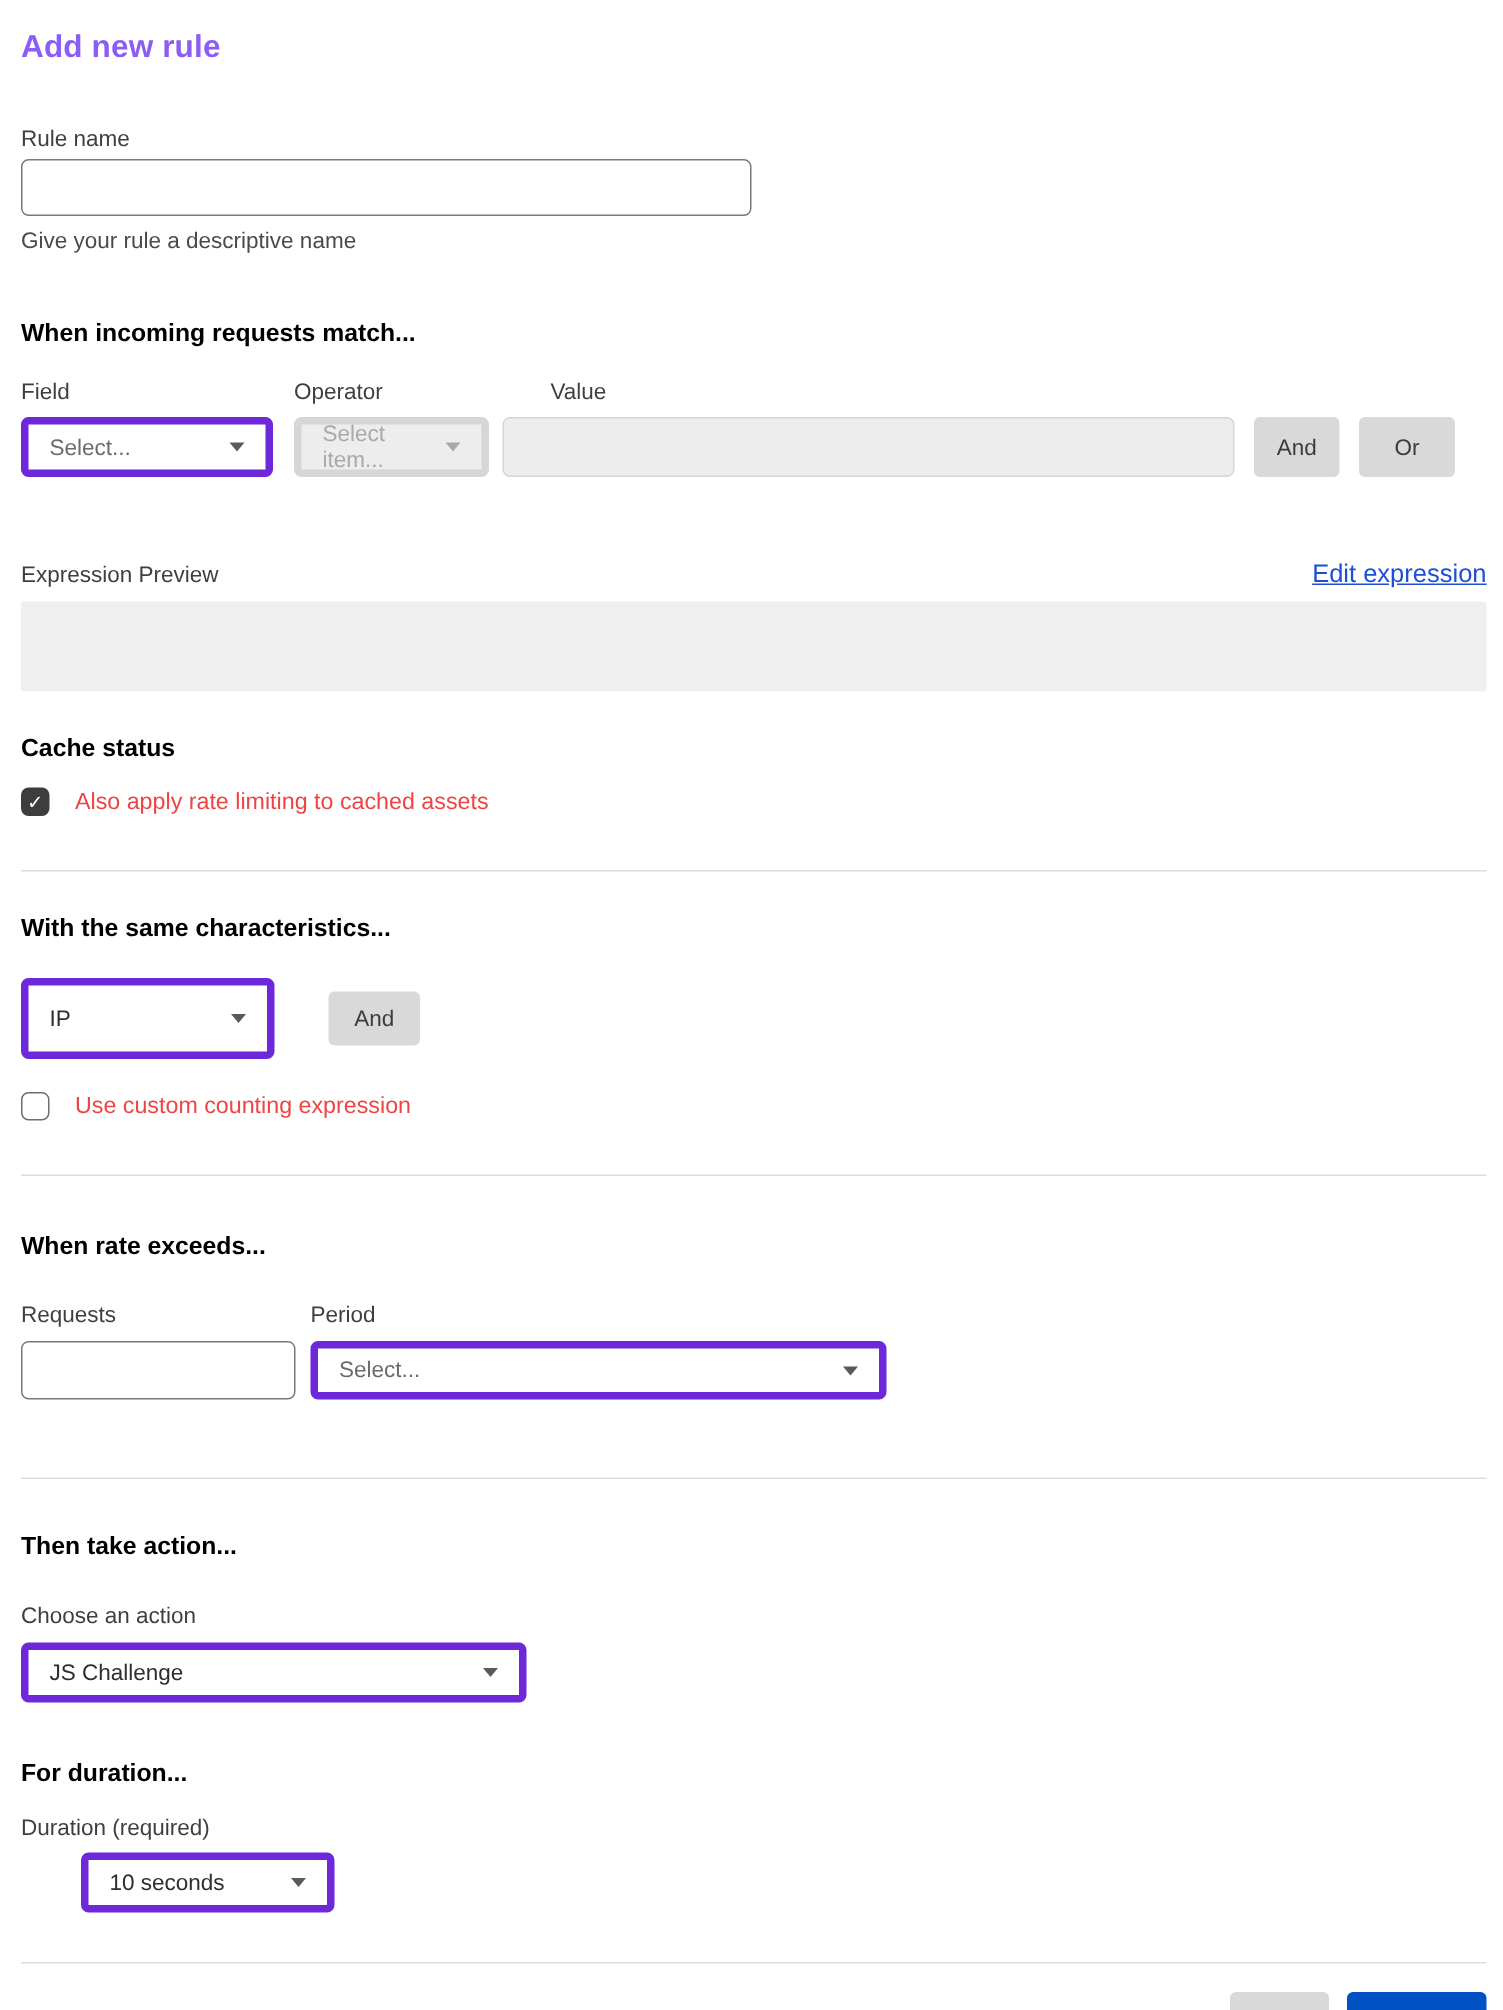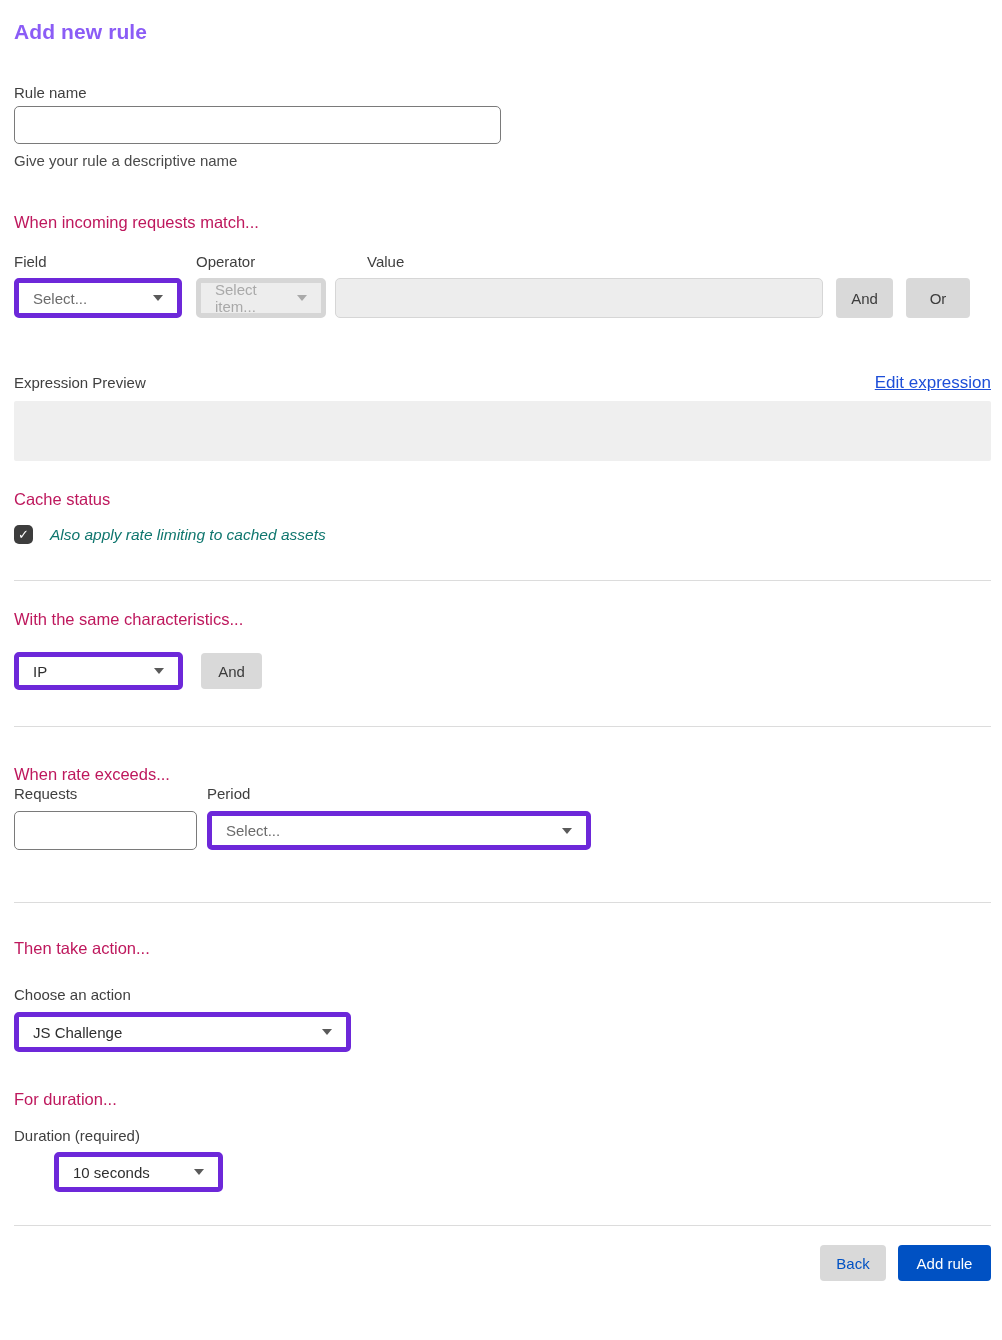--- a/index.html
+++ b/index.html
@@ -6,21 +6,21 @@
   html, body { background: #ffffff; }
   body {
     width: 1002px; height: 1340px;
     font-family: "Liberation Sans", "DejaVu Sans", sans-serif;
     color: #2e2e2e;
     overflow: hidden;
   }
   .page { padding: 18px 11px 0 14px; width: 1002px; }
 
   h1 { font-size: 21px; font-weight: 700; color: #8b5cf6; line-height: 28px; letter-spacing: 0.1px; }
-  h2 { font-size: 16.5px; font-weight: 400; color: #be185d; line-height: 22px; }
+  h2 { font-size: 16.5px; font-weight: 700; color: #000000; line-height: 22px; }
 
   .label { font-size: 15px; color: #3f3f3f; line-height: 18px; }
   .helper { font-size: 15px; color: #4a4a4a; line-height: 18px; }
 
   .text-input {
     display: block; height: 38px; border: 1px solid #7a7a7a; border-radius: 5px;
     background: #fff; font-size: 15px; color: #2e2e2e; padding: 0 12px; width: 100%;
     font-family: inherit;
   }
   .text-input:disabled, .text-input.disabled {
@@ -56,21 +56,21 @@
 
   .divider { border: none; border-top: 1px solid #dcdcdc; height: 0; }
 
   .checkbox-row { display: flex; align-items: center; }
   .checkbox {
     width: 19px; height: 19px; border-radius: 5px; flex: 0 0 auto; cursor: pointer;
     display: flex; align-items: center; justify-content: center;
   }
   .checkbox.checked { background: #3d3d3d; color: #fff; font-size: 13px; font-weight: 700; }
   .checkbox.unchecked { background: #fff; border: 1px solid #6e6e6e; }
-  .checkbox-row .label { margin-left: 17px; font-size: 15.5px; color: #0f766e; font-style: italic; }
+  .checkbox-row .label { margin-left: 17px; font-size: 15.5px; color: #ef4444; }
 
   .link { color: #1d4ed8; text-decoration: underline; font-size: 17px; cursor: pointer; }
 
   
   .rule-name-label { margin-top: 38px; }
   .rule-name-input { margin-top: 4px; width: 487px; }
   .rule-name-helper { margin-top: 8px; }
 
   .match-heading { margin-top: 41px; }
   .match-labels { margin-top: 20px; display: flex; }
@@ -85,27 +85,27 @@
 
   .preview-header { margin-top: 55px; display: flex; align-items: baseline; justify-content: space-between; }
   .preview-box { margin-top: 8px; height: 60px; background: #efefef; border-radius: 2px; }
 
   .cache-heading { margin-top: 27px; }
   .cache-row { margin-top: 15px; }
   .divider-1 { margin-top: 36px; }
 
   .char-heading { margin-top: 27px; }
   .char-row { margin-top: 22px; display: flex; align-items: center; }
-  .sel-ip { width: 169px; height: 38px; margin-right: 18px; }
+  .sel-ip { width: 169px; height: 54px; margin-right: 36px; }
   .btn-and-char { width: 61px; height: 36px; }
   .char-check-row { margin-top: 22px; }
   .divider-2 { margin-top: 36px; }
 
   .rate-heading { margin-top: 36px; }
-  .rate-labels { display: flex; }
+  .rate-labels { margin-top: 26px; display: flex; }
   .rate-labels .l-requests { width: 193px; }
   .rate-controls { margin-top: 8px; display: flex; }
   .inp-requests { width: 183px; height: 39px; margin-right: 10px; }
   .sel-period { width: 384px; height: 39px; }
   .divider-3 { margin-top: 52px; }
 
   .action-heading { margin-top: 34px; }
   .action-label { margin-top: 27px; }
   .sel-action { margin-top: 8px; width: 337px; }
 
@@ -167,20 +167,24 @@
   <hr class="divider divider-1">
 
   <h2 class="char-heading">With the same characteristics...</h2>
   <div class="char-row">
     <div class="select sel-ip">
       <span>IP</span>
       <span class="chev"></span>
     </div>
     <button class="btn-gray btn-and-char">And</button>
   </div>
+  <div class="checkbox-row char-check-row">
+    <span class="checkbox unchecked"></span>
+    <span class="label">Use custom counting expression</span>
+  </div>
 
   <hr class="divider divider-2">
 
   <h2 class="rate-heading">When rate exceeds...</h2>
   <div class="rate-labels">
     <div class="label l-requests">Requests</div>
     <div class="label">Period</div>
   </div>
   <div class="rate-controls">
     <input class="text-input inp-requests" type="text" value="" style="">

